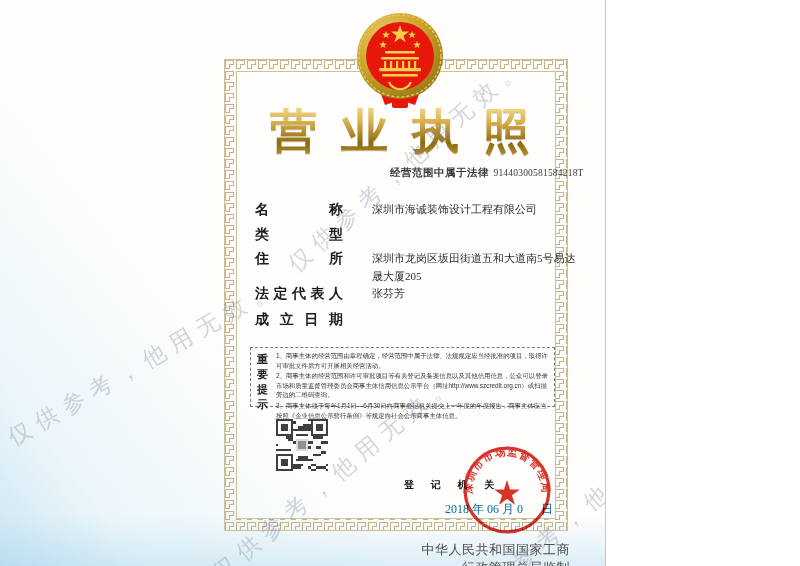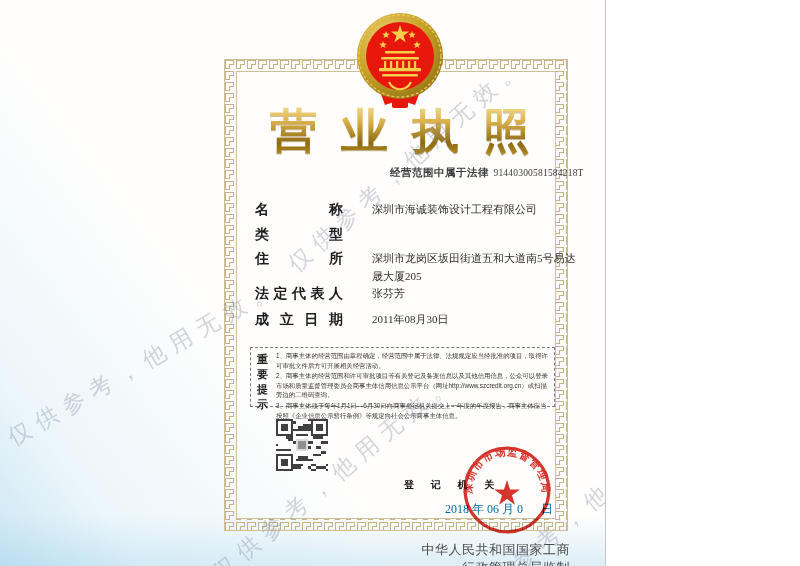--- a/index.html
+++ b/index.html
@@ -162,21 +162,20 @@
         <div class="fv">张芬芳</div>
       </div>
 
       <div class="field-row">
         <div class="fl">
             <span>成</span>
             <span>立</span>
             <span>日</span>
             <span>期</span>
           </div>
-        <div class="fv">2011年08月30日</div>
       </div>
     </div>
 
     <div class="notice">
       <div class="nside">
           <span>重</span>
           <span>要</span>
           <span>提</span>
           <span>示</span>
         </div>

